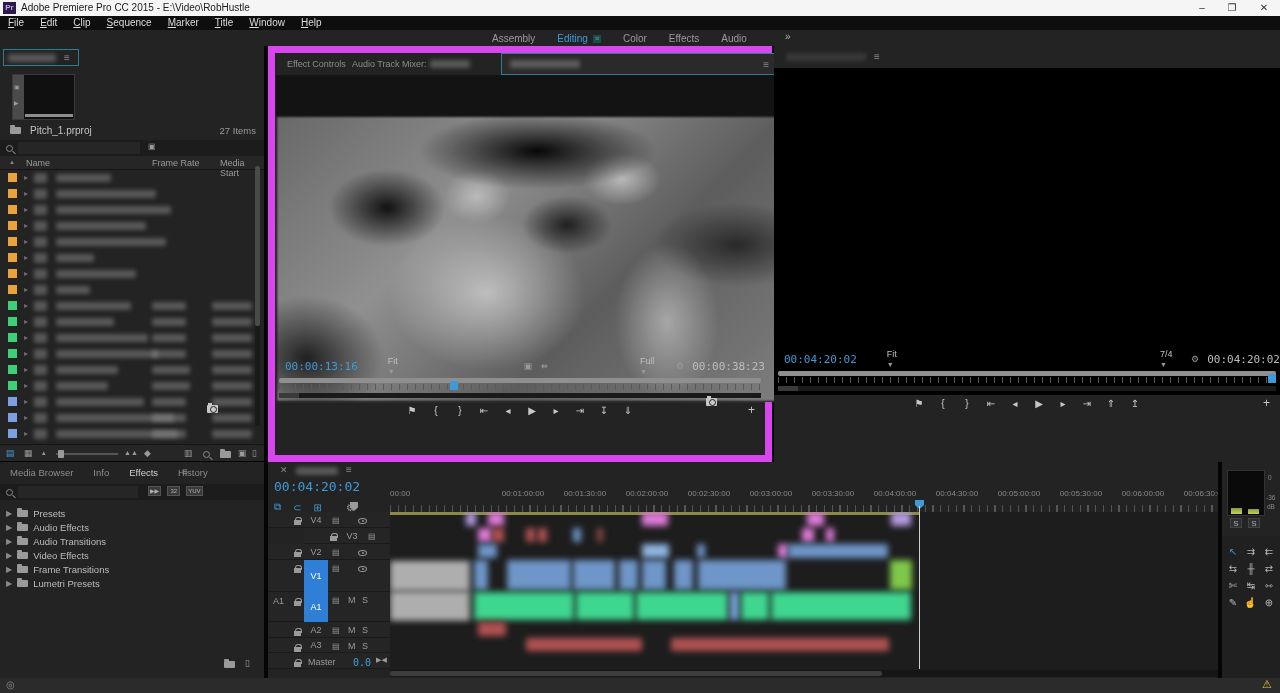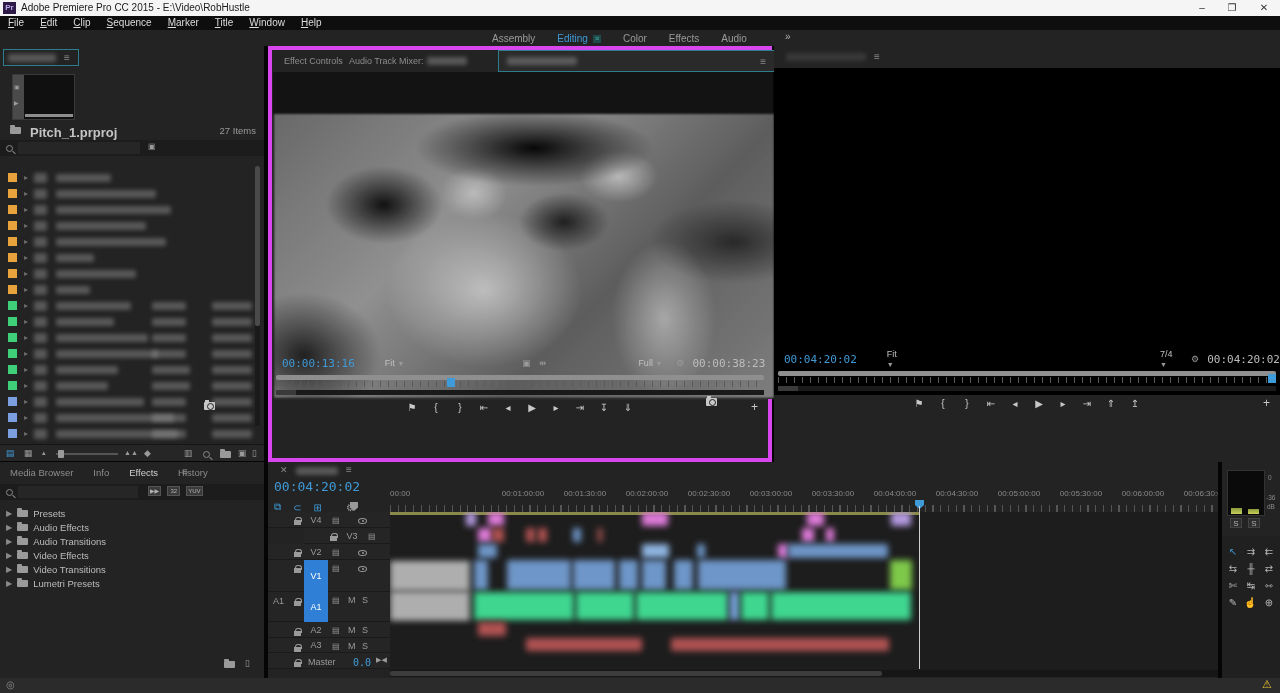--- a/index.html
+++ b/index.html
@@ -48,31 +48,31 @@
   .camico::before { content:""; position:absolute; left:3px; top:1px; width:5px; height:5px; border:1px solid #232323; border-radius:50%; }
   .camico::after { content:""; position:absolute; left:1px; top:-2px; width:4px; height:2px; background:#c8c8c8; }
   .trn-btn { color:#c8c8c8; font-size:10px; width:22px; text-align:center; }
   .scrub { background:#8f8f8f; border-radius:2px; }
   .ticks { background:repeating-linear-gradient(90deg,#5a5a5a 0 1px,transparent 1px 8px); }
   .marker-badge { width:8px; height:9px; background:#9a9a9a; clip-path:polygon(0 0,100% 0,100% 60%,50% 100%,0 60%); display:inline-block;}
 
   
   .project-panel { left:0; top:46px; width:264px; height:415px; }
   .ptab-outline { left:3px; top:3px; width:76px; height:17px; border:1px solid #2d7d8f; }
-  .pp-row-label { font-size:13px; color:#c4c4c4;font-weight:bold; }
+  .pp-row-label { font-size:10px; color:#c4c4c4; }
   .pitem-row { position:absolute; left:0; width:252px; height:16px; }
   .pitem-sq { position:absolute; left:8px; top:3px; width:9px; height:9px; }
   .pitem-sq.orange { background:#e8a33d; } .pitem-sq.green { background:#3fcf78; } .pitem-sq.blue { background:#7b9fe0; }
   .pitem-car { position:absolute; left:24px; top:3px; color:#6a6a6a; font-size:8px; }
   .proj-scroll { left:255px; top:120px; width:5px; height:260px; background:#1a1a1a; }
   .proj-scroll-h { left:0; top:0; width:5px; height:160px; background:#4a4a4a; border-radius:2px; }
   .pp-toolbtn { color:#9a9a9a; font-size:9px; }
 
   
-  .source-panel { left:268px; top:46px; width:504px; height:416px; border:4px solid #d946ef; }
+  .source-panel { left:268px; top:46px; width:504px; height:416px; border:7px solid #d946ef; }
   .program-panel { left:774px; top:46px; width:506px; height:416px; }
   .mon-tabs { left:0; top:0; right:0; height:22px; background:#232323; }
   .mon-tab-label { font-size:9px; color:#8d8d8d; }
   .active-tab { position:absolute; left:226px; top:0; width:277px; height:22px; background:#2a2a2a; border:1px solid #2d7d8f; }
   .video-well { background:#131313; }
   .src-frame { position:absolute; left:1px; top:42px; width:500px; height:284px; overflow:hidden;
     background:
       radial-gradient(ellipse 90px 60px at 22% 32%, rgba(10,10,10,.9), transparent 65%),
       radial-gradient(ellipse 170px 55px at 52% 12%, rgba(5,5,5,.95), transparent 70%),
       radial-gradient(ellipse 60px 40px at 69% 22%, rgba(235,235,235,.55), transparent 65%),
@@ -206,20 +206,26 @@
     <div class="abs" style="left:10px;top:80px"><span class="fold"></span></div>
     <div class="abs pp-row-label" style="left:30px;top:79px">Pitch_1.prproj</div>
     <div class="abs" style="right:8px;top:79px;color:#9a9a9a;font-size:9.5px">27 Items</div>
 
     <div class="abs" style="left:0;top:94px;width:264px;height:16px;background:#1c1c1c">
       <span class="mag abs" style="left:6px;top:4px"></span>
       <div class="abs" style="left:18px;top:2px;width:122px;height:12px;background:#262626"></div>
       <div class="abs" style="left:148px;top:2px;color:#9a9a9a;font-size:8px">▣</div>
     </div>
 
+    <div class="abs" style="left:0;top:110px;width:264px;height:14px;background:#262626;border-bottom:1px solid #151515">
+      <span class="abs" style="left:9px;top:3px;color:#8a8a8a;font-size:6px">▲</span>
+      <span class="abs" style="left:26px;top:2px;color:#9a9a9a">Name</span>
+      <span class="abs" style="left:152px;top:2px;color:#9a9a9a">Frame Rate</span>
+      <span class="abs" style="left:220px;top:2px;color:#9a9a9a">Media Start</span>
+    </div>
 
     <div class="abs" style="left:0;top:124px;width:264px;height:274px;overflow:hidden">
 
         <div class="pitem-row" style="top: 0px;">
           <span class="pitem-sq orange"></span>
           <span class="pitem-car">▸</span>
           <span class="blob" style="left:34px;top:3px;width:13px;height:10px"></span>
           <span class="blob" style="left: 56px; top: 4px; height: 8px; width: 55px;"></span>
           <span class="blob" style="left: 152px; top: 4px; height: 8px; width: 0px;"></span>
           <span class="blob" style="left: 212px; top: 4px; height: 8px; width: 0px;"></span>
@@ -522,21 +528,21 @@
 
         <div class="tree-row" style="top: 46px;">
           <span class="tree-car">▶</span>
           <span class="fold"></span>
           <span class="tree-label">Video Effects</span>
         </div>
 
         <div class="tree-row" style="top: 60px;">
           <span class="tree-car">▶</span>
           <span class="fold"></span>
-          <span class="tree-label">Video Transitions</span>
+          <span class="tree-label">Frame Transitions</span>
         </div>
 
         <div class="tree-row" style="top: 74px;">
           <span class="tree-car">▶</span>
           <span class="fold"></span>
           <span class="tree-label">Lumetri Presets</span>
         </div>
       </div>
 
     <span class="abs" style="left:224px;top:198px"><span class="fold"></span></span>

